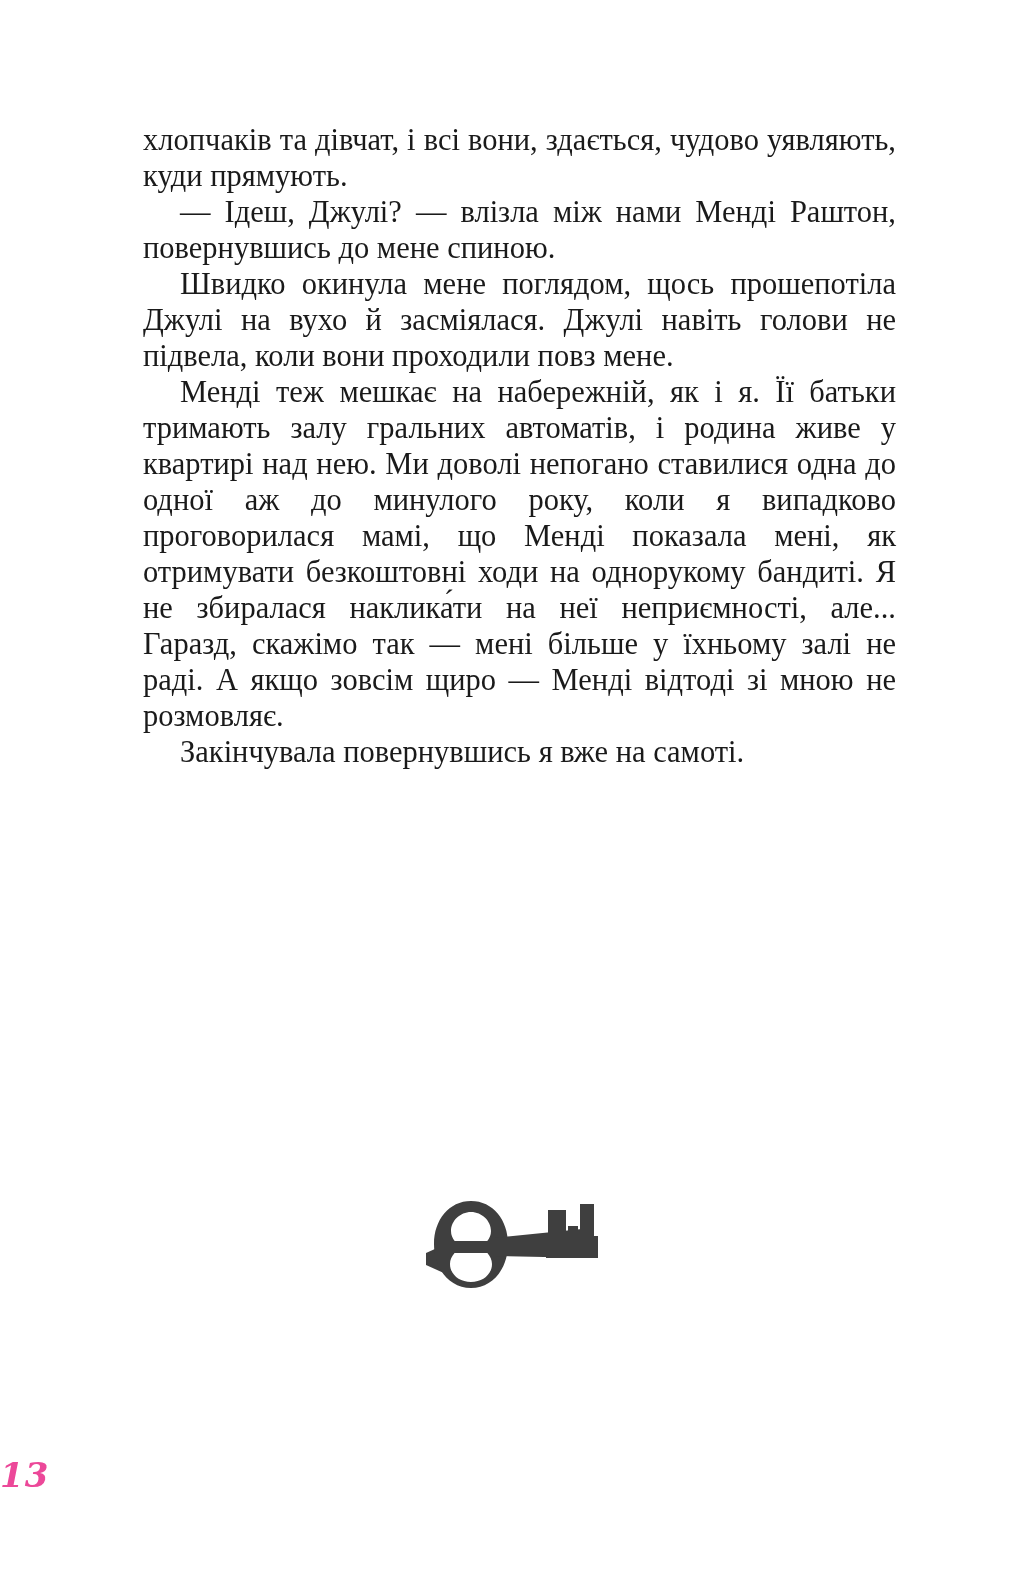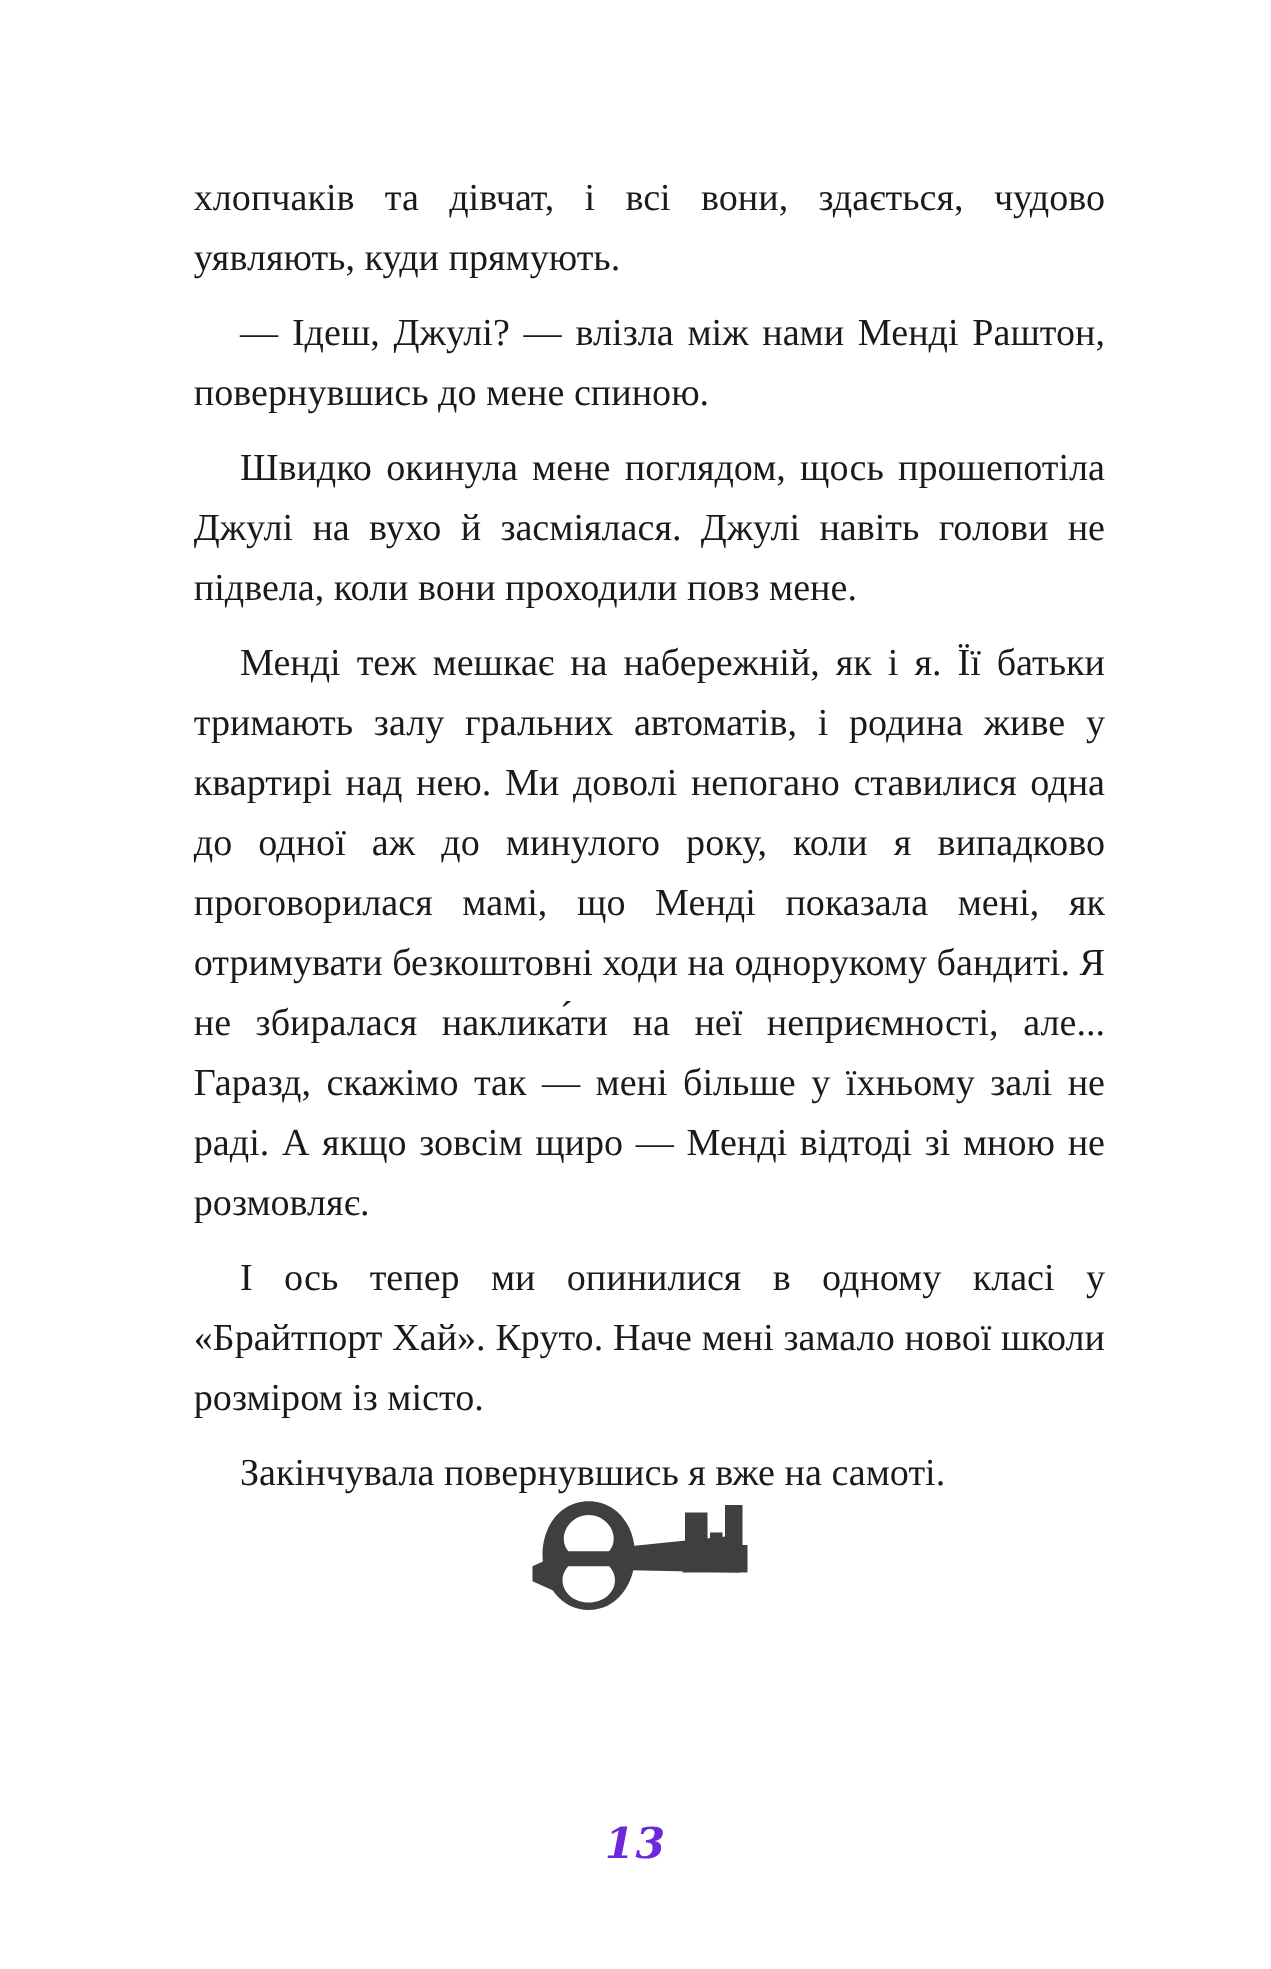--- a/index.html
+++ b/index.html
@@ -26,23 +26,23 @@
   }
 
   .text-column {
     position: absolute;
     left: 143px;
     top: 122px;
     width: 753px;
   }
 
   p.body-para {
-    margin: 12px;
+    margin: 0;
     font-size: 30.5px;
-    line-height: 48px;
+    line-height: 36px;
     text-align: justify;
     text-justify: inter-word;
     text-indent: 37px;
     letter-spacing: 0.0px;
     word-spacing: 0px;
     hyphens: manual;
   }
 
   p.body-para.no-indent {
     text-indent: 0;
@@ -67,40 +67,38 @@
     left: 143px;
     top: 1316px;
     width: 753px;
   }
 
   .folio {
     position: absolute;
     left: 0;
     top: 1455px;
     width: 1017px;
-    text-align: center;
     font-family: "DejaVu Serif", "Liberation Serif", serif;
     font-style: italic;
     font-size: 34px;
     font-weight: 600;
-    color: #6d28d9;
+    color: #ec4899;
     letter-spacing: 1px;
   }
 </style>
 </head>
 <body>
 
 <div class="page">
 
   <div class="text-column">
     <p class="body-para no-indent">хлопчаків та дівчат, і всі вони, здається, чудово уявляють, куди прямують.</p>
     <p class="body-para">— Ідеш, Джулі? — влізла між нами Менді Раштон, повернувшись до мене спиною.</p>
     <p class="body-para">Швидко окинула мене поглядом, щось проше­потіла Джулі на вухо й засміялася. Джулі навіть голови не підвела, коли вони проходили повз мене.</p>
     <p class="body-para">Менді теж мешкає на набережній, як і я. Її батьки тримають залу гральних автоматів, і родина живе у квартирі над нею. Ми доволі непо­гано ставилися одна до одної аж до минулого року, коли я випадково проговорилася мамі, що Менді показала мені, як отримувати безкоштовні ходи на однорукому бандиті. Я не збиралася наклика́ти на неї неприємності, але... Гаразд, скажімо так — мені більше у їхньому залі не раді. А якщо зовсім щиро — Менді відтоді зі мною не розмовляє.</p>
-    <p class="body-para">І ось тепер ми опинилися в одному класі у «Брайтпорт Хай». Круто. Наче мені замало нової школи розміром із місто.</p>
     <p class="body-para">Закінчувала повернувшись я вже на самоті.</p>
   </div>
 
   <div class="ornament-wrap">
     <svg width="186" height="96" viewBox="0 0 186 96" aria-hidden="true">
       <g fill="#3f3f3f" fill-rule="evenodd">
 
         <path d="M10 57 L30 48 L30 78 L10 69 Z"></path>
 
         <path d="M55 5

